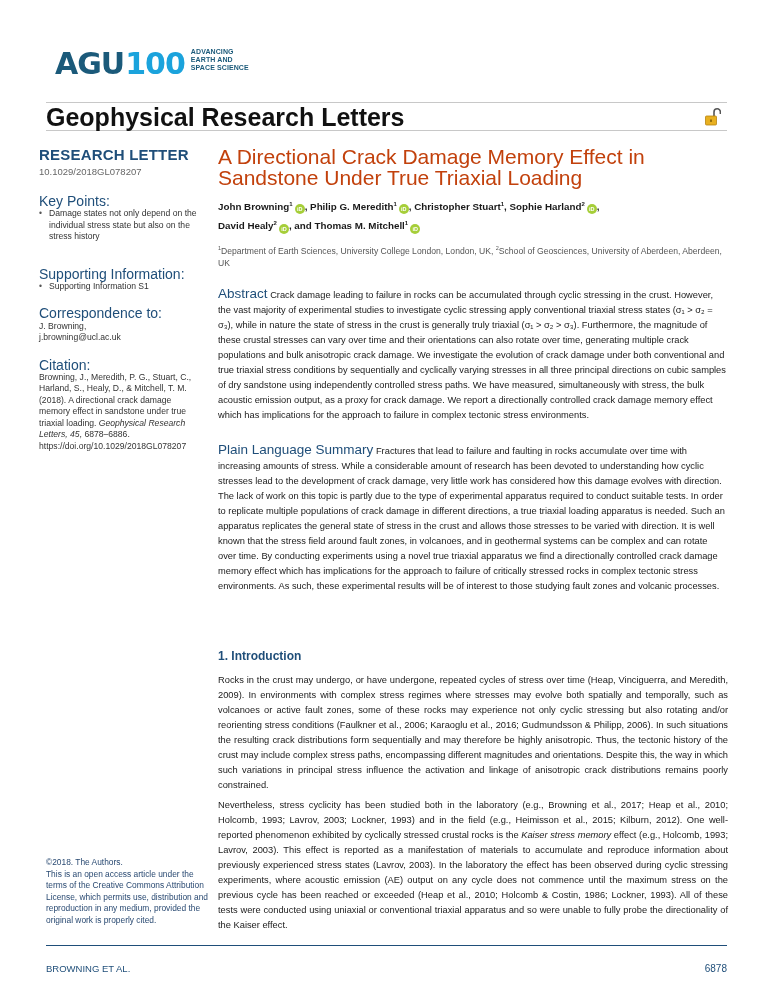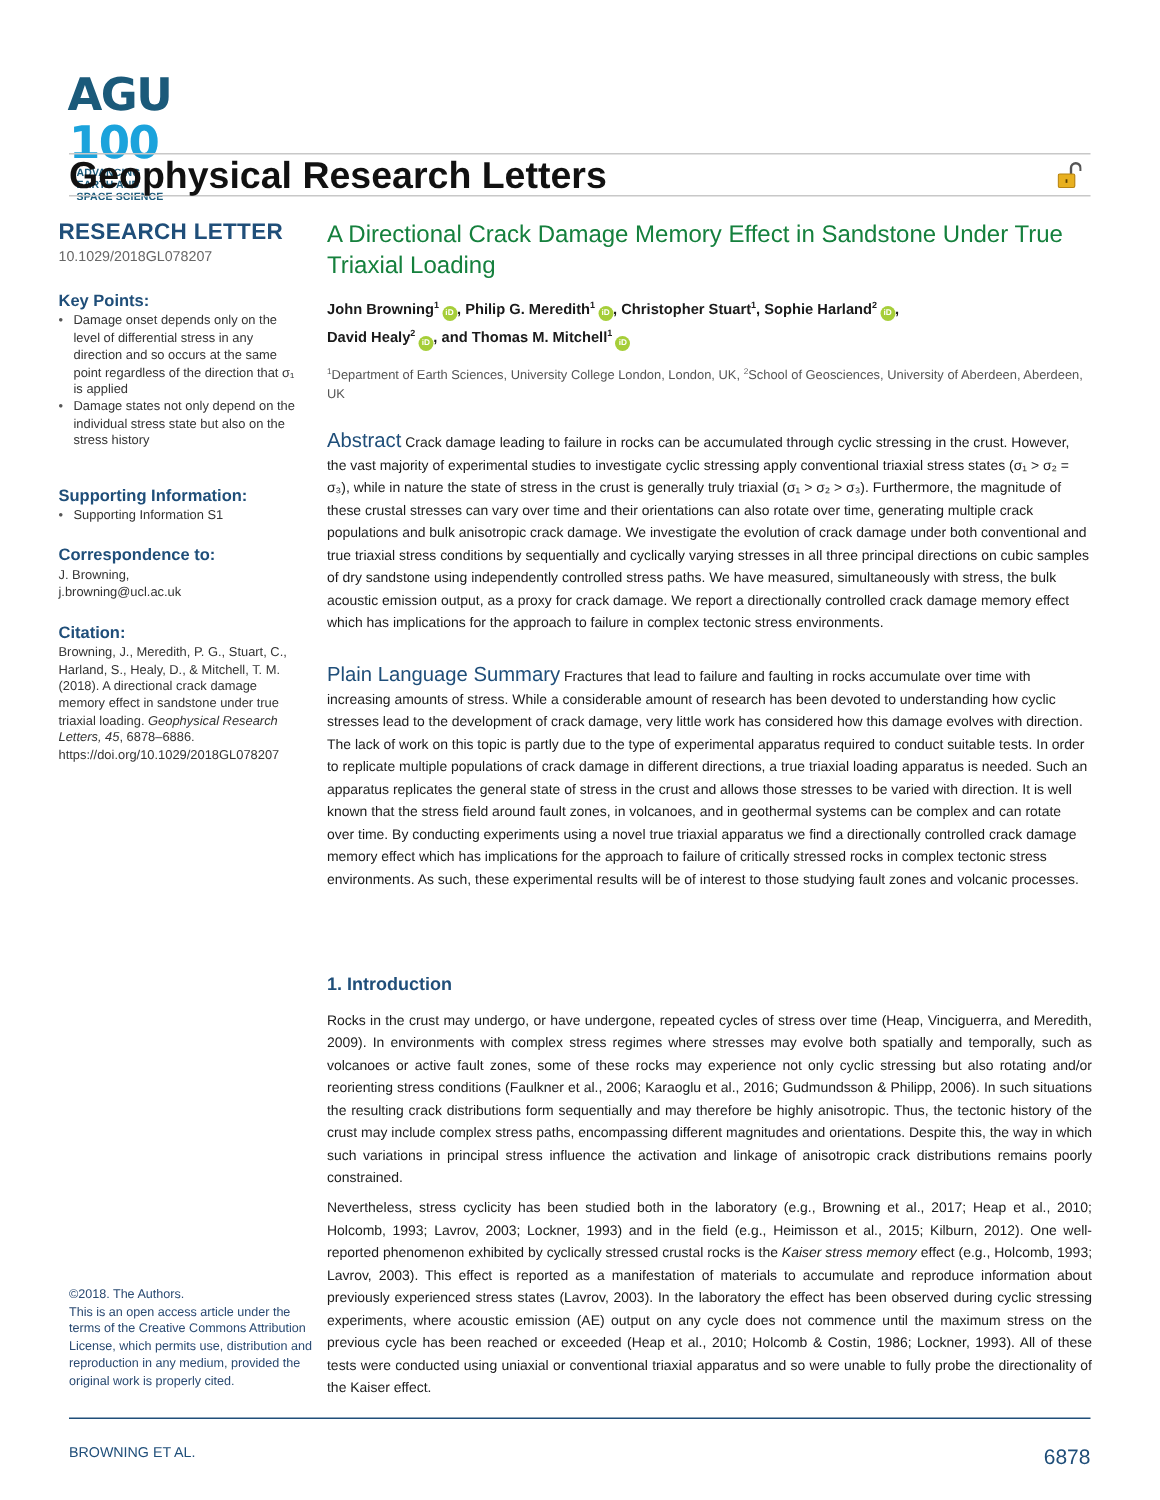--- a/index.html
+++ b/index.html
@@ -1,57 +1,57 @@
 <!DOCTYPE html>
 <html><head>
 <meta charset="utf-8">
 <style>
   * { box-sizing: border-box; margin: 0; padding: 0; }
   html, body { width: 773px; height: 1000px; background: #ffffff; overflow: hidden; }
   body { position: relative; font-family: "Liberation Sans", sans-serif; color: #1a1a1a; }
 
-  .logo { position: absolute; left: 45px; top: 48px; height: 32px; display: flex; align-items: flex-start; flex-direction: column; }
+  .logo { position: absolute; left: 55px; top: 48px; height: 32px; display: flex; align-items: flex-start; }
   .logo-agu { font-family: "DejaVu Sans", sans-serif; font-weight: bold; font-size: 30px; letter-spacing: -1px; color: #1b5a7a; line-height: 32px; }
   .logo-100 { font-family: "DejaVu Sans", sans-serif; font-weight: bold; font-size: 30px; letter-spacing: -1px; color: #1ba3dc; line-height: 32px; margin-left: 1px; }
   .logo-tag { margin-left: 6px; font-size: 7px; font-weight: bold; color: #1b5a7a; line-height: 8px; letter-spacing: 0.1px; }
 
   .journal-bar { position: absolute; left: 46px; top: 102px; width: 681px; height: 29px; border-top: 1px solid #c8c8c8; border-bottom: 1px solid #c8c8c8; }
   .journal-title { position: absolute; left: 0; top: 1px; font-size: 25px; font-weight: bold; color: #111; line-height: 26px; }
   .lock-icon { position: absolute; right: 6px; top: 4px; width: 16px; height: 20px; }
 
   .left-col { position: absolute; left: 39px; top: 146px; width: 160px; font-size: 8.6px; line-height: 11.4px; color: #333; }
   .rl-label { font-size: 15px; font-weight: bold; color: #1f4e79; line-height: 18px; letter-spacing: 0.2px; }
   .rl-doi { font-size: 9.5px; color: #666; margin-top: 2px; line-height: 12px; }
-  .lc-head { font-weight: bold; color: #1f4e79; font-size: 11px; margin-top: 14px; margin-bottom: 1px; }
+  .lc-head { font-weight: normal; color: #1f4e79; font-size: 14px; margin-top: 14px; margin-bottom: 1px; }
   .kp-list { list-style: none; }
   .kp-list li { position: relative; padding-left: 10px; }
   .kp-list li::before { content: "•"; position: absolute; left: 0; top: 0; color: #555; }
   .lc-block { color: #333; }
   .citation i { font-style: italic; }
   .dates { margin-top: 13px; }
   .license { position: absolute; left: 46px; top: 857px; width: 164px; font-size: 8.4px; line-height: 11.5px; color: #2a4a72; }
 
   .main { position: absolute; left: 218px; top: 146px; width: 510px; }
-  .title { font-size: 16px; line-height: 21px; color: #15803d; font-weight: normal; }
+  .title { font-size: 21px; line-height: 21px; color: #c2410c; font-weight: normal; }
   .authors { margin-top: 8px; font-size: 9.8px; font-weight: bold; line-height: 16px; color: #1a1a1a; }
   .orcid { display: inline-block; width: 10px; height: 10px; border-radius: 50%; background: #a6ce39; color: #fff; font-size: 5.5px; line-height: 10px; text-align: center; font-weight: bold; vertical-align: -1px; margin-left: 2px; }
   .authors sup { font-size: 6px; }
   .affil { margin-top: 7px; font-size: 8.6px; line-height: 13px; color: #555; }
   .affil sup { font-size: 5.5px; }
   .abstract { position: absolute; top: 140px; left: 0; width: 510px; font-size: 9.3px; line-height: 15px; color: #1a1a1a; }
   .sec-head-inline { font-size: 13.5px; font-weight: normal; color: #1f4e79; }
   .pls { position: absolute; top: 296px; left: 0; width: 510px; font-size: 9.3px; line-height: 15px; color: #1a1a1a; }
   .intro-head { position: absolute; top: 503px; left: 0; font-size: 12px; font-weight: bold; color: #1f4e79; }
   .intro { position: absolute; top: 527px; left: 0; width: 510px; font-size: 9.3px; line-height: 15px; color: #1a1a1a; text-align: justify; }
   .intro p + p { margin-top: 5px; }
   .intro i { font-style: italic; }
 
   .footer-rule { position: absolute; left: 46px; top: 945px; width: 681px; border-top: 1.2px solid #1f4e79; }
   .footer-left { position: absolute; left: 46px; top: 963px; font-size: 9.5px; color: #1f4e79; }
-  .footer-right { position: absolute; right: 46px; top: 963px; font-size: 14px; color: #1f4e79; }
+  .footer-right { position: absolute; right: 46px; top: 963px; font-size: 10px; color: #1f4e79; }
 </style>
 </head>
 <body>
 
 <div class="logo">
   <span class="logo-agu">AGU</span>
   <span class="logo-100">100</span>
   <div class="logo-tag">
     <div>ADVANCING</div>
     <div>EARTH AND</div>
@@ -67,21 +67,20 @@
     <rect x="5.4" y="12.5" width="1.2" height="2.4" fill="#5a3e00"></rect>
   </svg>
 </div>
 
 <div class="left-col">
   <div class="rl-label">RESEARCH LETTER</div>
   <div class="rl-doi">10.1029/2018GL078207</div>
 
   <div class="lc-head" style="margin-top:18px">Key Points:</div>
   <ul class="kp-list">
-    <li>Damage onset depends only on the level of differential stress in any direction and so occurs at the same point regardless of the direction that σ₁ is applied</li>
     <li>Damage states not only depend on the individual stress state but also on the stress history</li>
   </ul>
 
   <div class="lc-head" style="margin-top:26px">Supporting Information:</div>
   <ul class="kp-list">
     <li>Supporting Information S1</li>
   </ul>
 
   <div class="lc-head" style="margin-top:16px">Correspondence to:</div>
   <div class="lc-block">J. Browning,</div>

